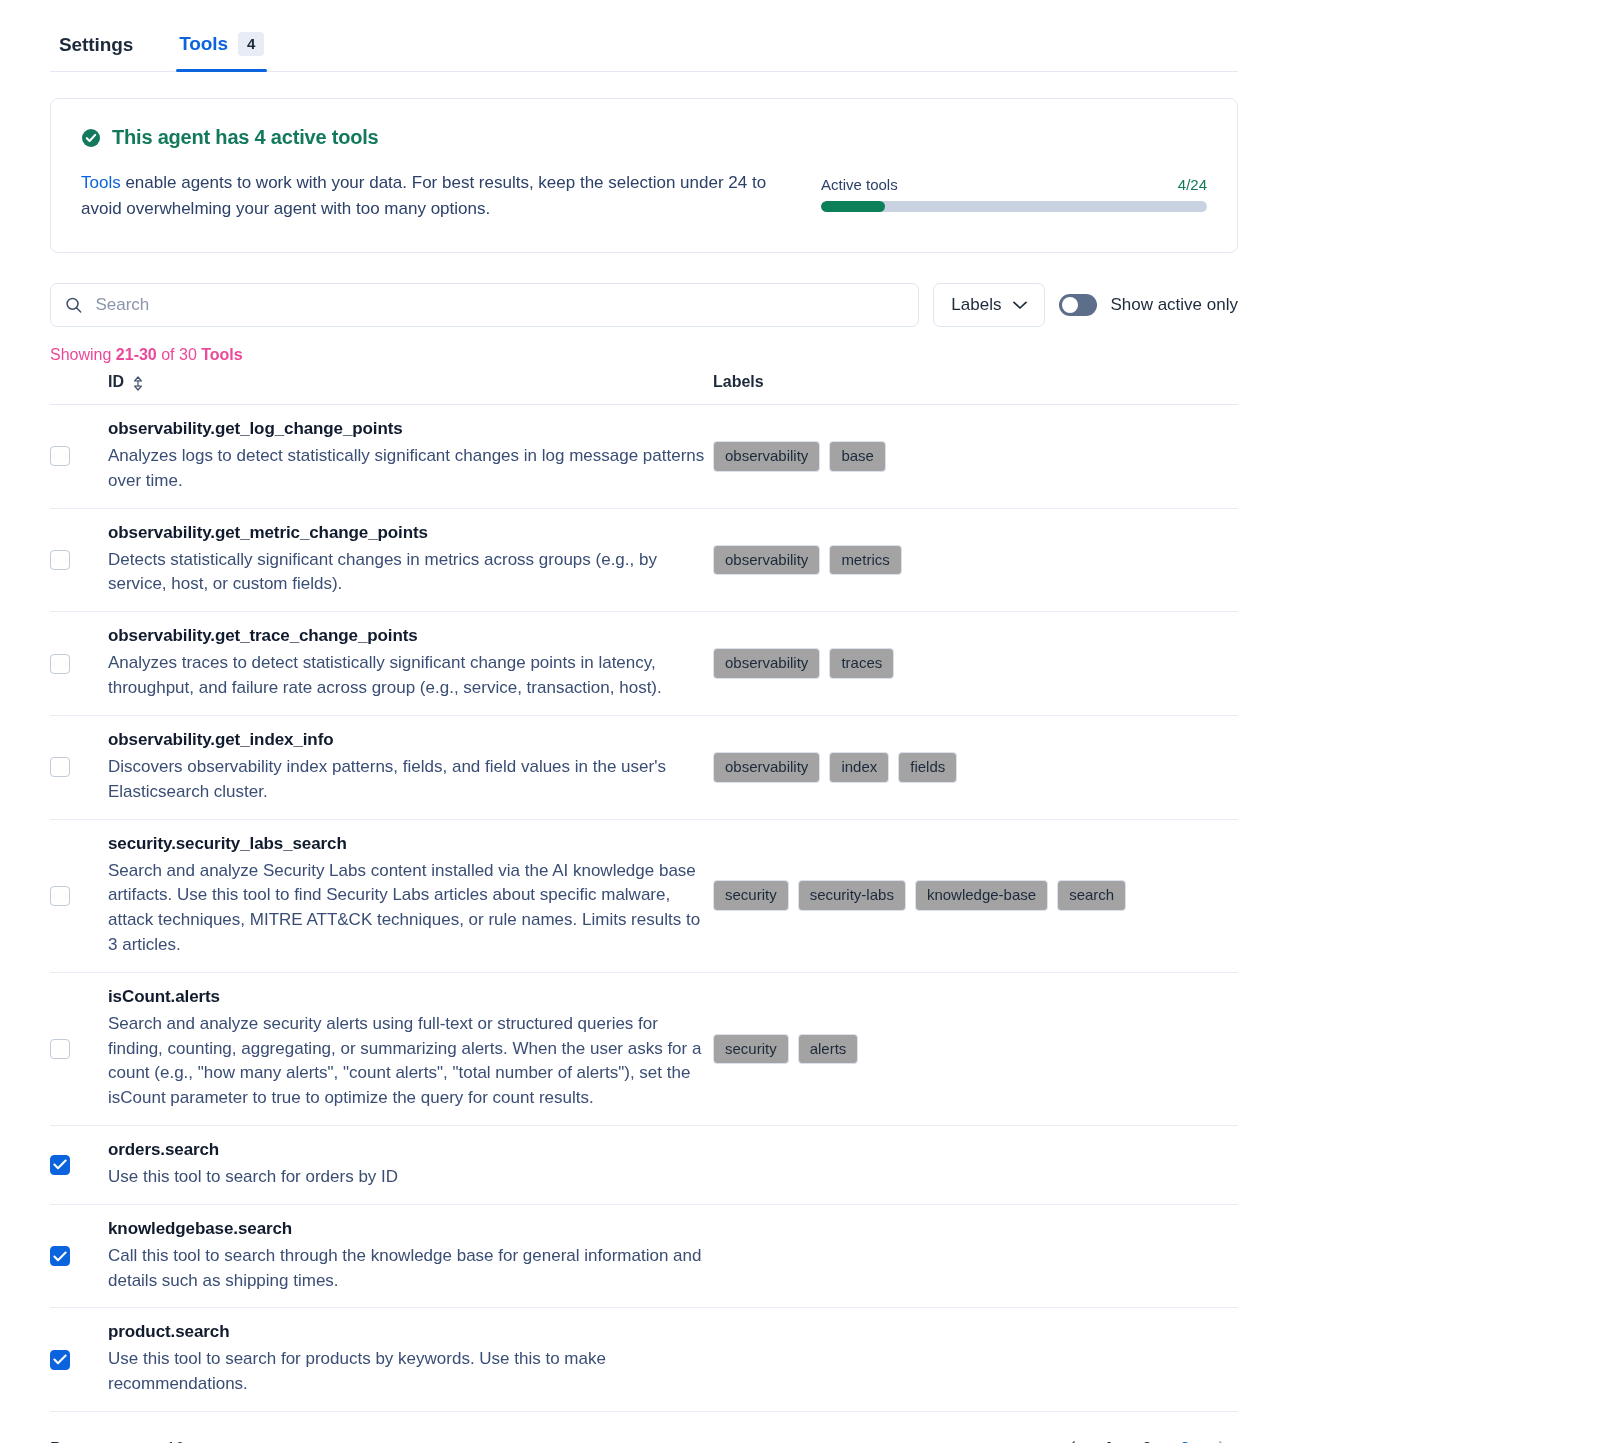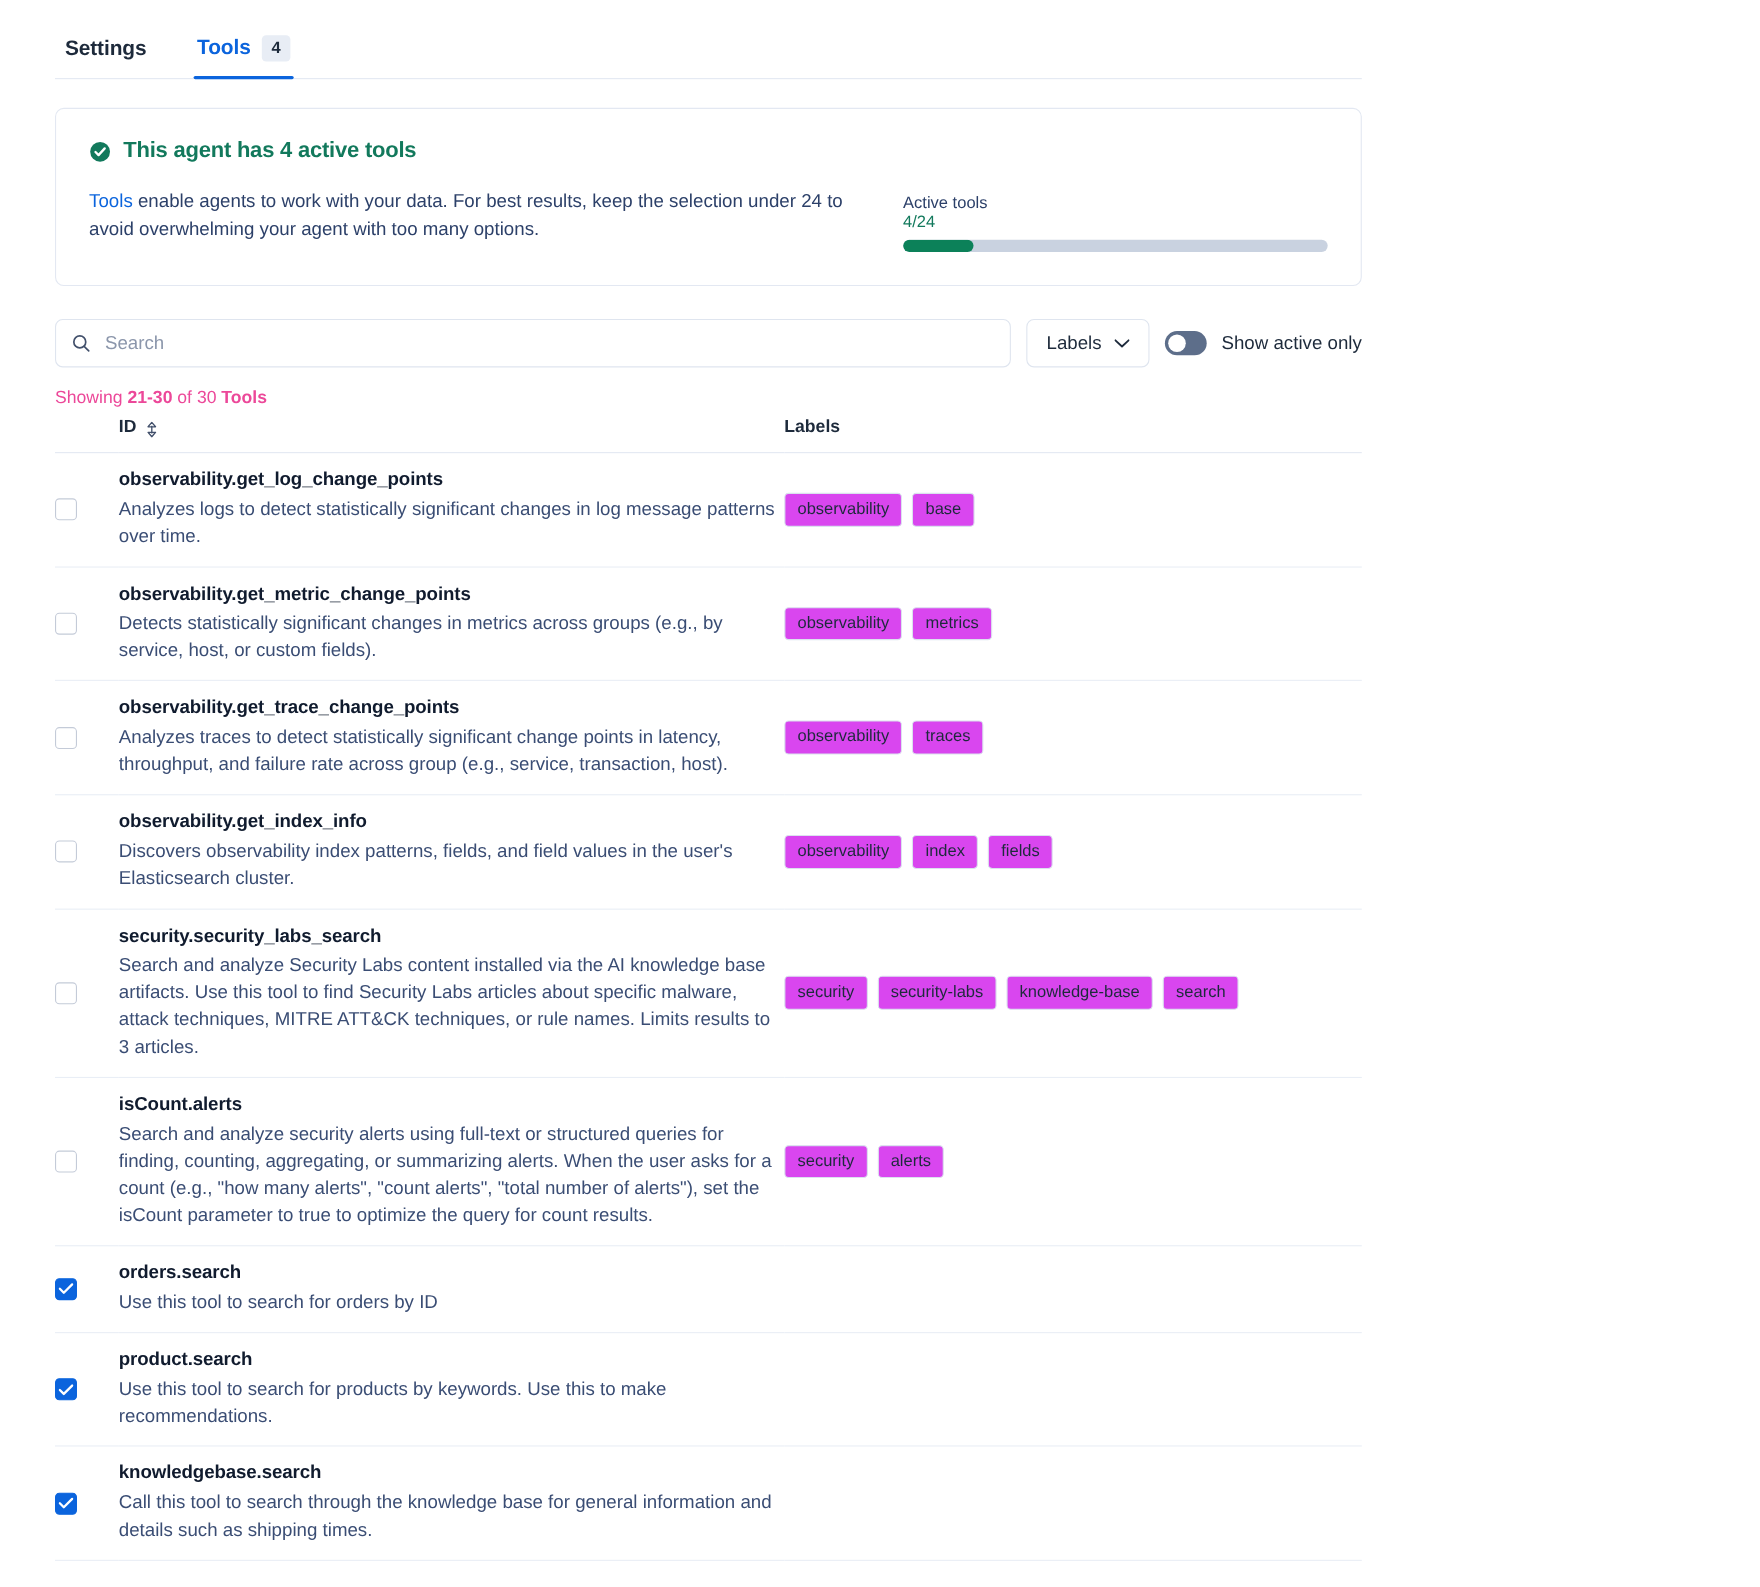--- a/index.html
+++ b/index.html
@@ -60,21 +60,21 @@
     font-size: 17px; line-height: 1.53; color: #2c4069;
     max-width: 700px;
   }
   .callout-body a { color: #0b64dd; text-decoration: none; }
 
   .callout-right {
     flex: 1; padding-top: 50px; padding-left: 10px;
   }
   .meter-row {
     display: flex; justify-content: space-between; align-items: baseline;
-    font-size: 15px; color: #2c4069; margin-bottom: 8px; flex-direction: column;
+    font-size: 15px; color: #2c4069; margin-bottom: 8px;
   }
   .meter-max { color: #12795c; font-weight: 400; }
   .meter-track {
     height: 11px; border-radius: 6px; background: #c9d2e0; width: 100%;
     overflow: hidden;
   }
   .meter-fill { height: 100%; border-radius: 6px; background: #0c8159; }
 
   
   .controls {
@@ -153,21 +153,21 @@
   .cbox.checked {
     background: #0b64dd; border-color: #0b64dd;
     display: flex; align-items: center; justify-content: center;
   }
   .cbox.focus {
     box-shadow: 0 0 0 2px #ffffff, 0 0 0 4px #0b64dd;
   }
 
   .badges { display: flex; flex-wrap: wrap; gap: 9px; }
   .badge {
-    border: 1px solid #dbe2ee; border-radius: 4px; background: #d946ef;
+    border: 1px solid #dbe2ee; border-radius: 4px; background: #a3a3a3;
     font-size: 15px; color: #1d2a3b; padding: 5px 11px; line-height: 1.25;
     white-space: nowrap;
   }
 
   
   .footer {
     display: flex; align-items: center; justify-content: space-between;
     padding-top: 22px; margin-top: 0;
   }
   .rows-per-page {
@@ -380,38 +380,38 @@
         </tr>
         <tr>
           <td class="c-check">
             <span class="cbox checked">
               <svg width="14" height="11" viewBox="0 0 14 11">
                 <path d="M1.4 5.6 L5 9.2 L12.6 1.6" fill="none" stroke="#ffffff" stroke-width="2.1" stroke-linecap="round" stroke-linejoin="round"></path>
               </svg>
             </span>
           </td>
           <td class="c-id">
-            <div class="tool-id">product.search</div>
-            <div class="tool-desc">Use this tool to search for products by keywords. Use this to make recommendations.</div>
+            <div class="tool-id">knowledgebase.search</div>
+            <div class="tool-desc">Call this tool to search through the knowledge base for general information and details such as shipping times.</div>
           </td>
           <td class="c-labels">
             <div class="badges"></div>
           </td>
         </tr>
         <tr>
           <td class="c-check">
             <span class="cbox checked">
               <svg width="14" height="11" viewBox="0 0 14 11">
                 <path d="M1.4 5.6 L5 9.2 L12.6 1.6" fill="none" stroke="#ffffff" stroke-width="2.1" stroke-linecap="round" stroke-linejoin="round"></path>
               </svg>
             </span>
           </td>
           <td class="c-id">
-            <div class="tool-id">knowledgebase.search</div>
-            <div class="tool-desc">Call this tool to search through the knowledge base for general information and details such as shipping times.</div>
+            <div class="tool-id">product.search</div>
+            <div class="tool-desc">Use this tool to search for products by keywords. Use this to make recommendations.</div>
           </td>
           <td class="c-labels">
             <div class="badges"></div>
           </td>
         </tr>
       </tbody>
   </table>
 
   <div class="footer">
     <div class="rows-per-page">

